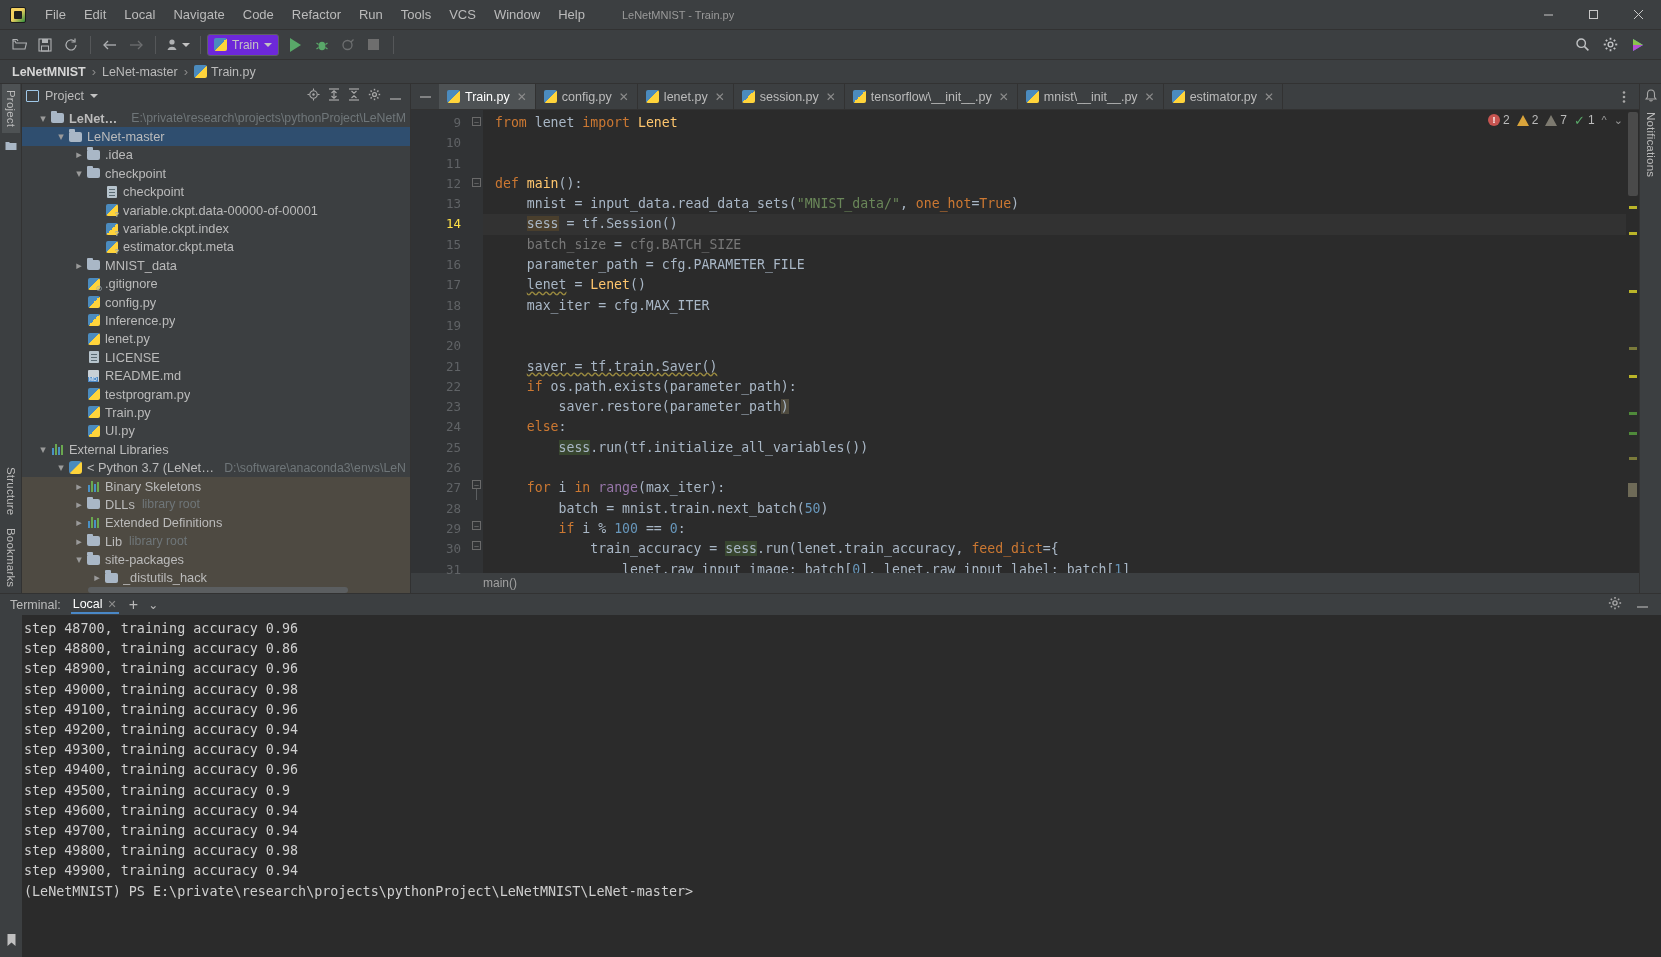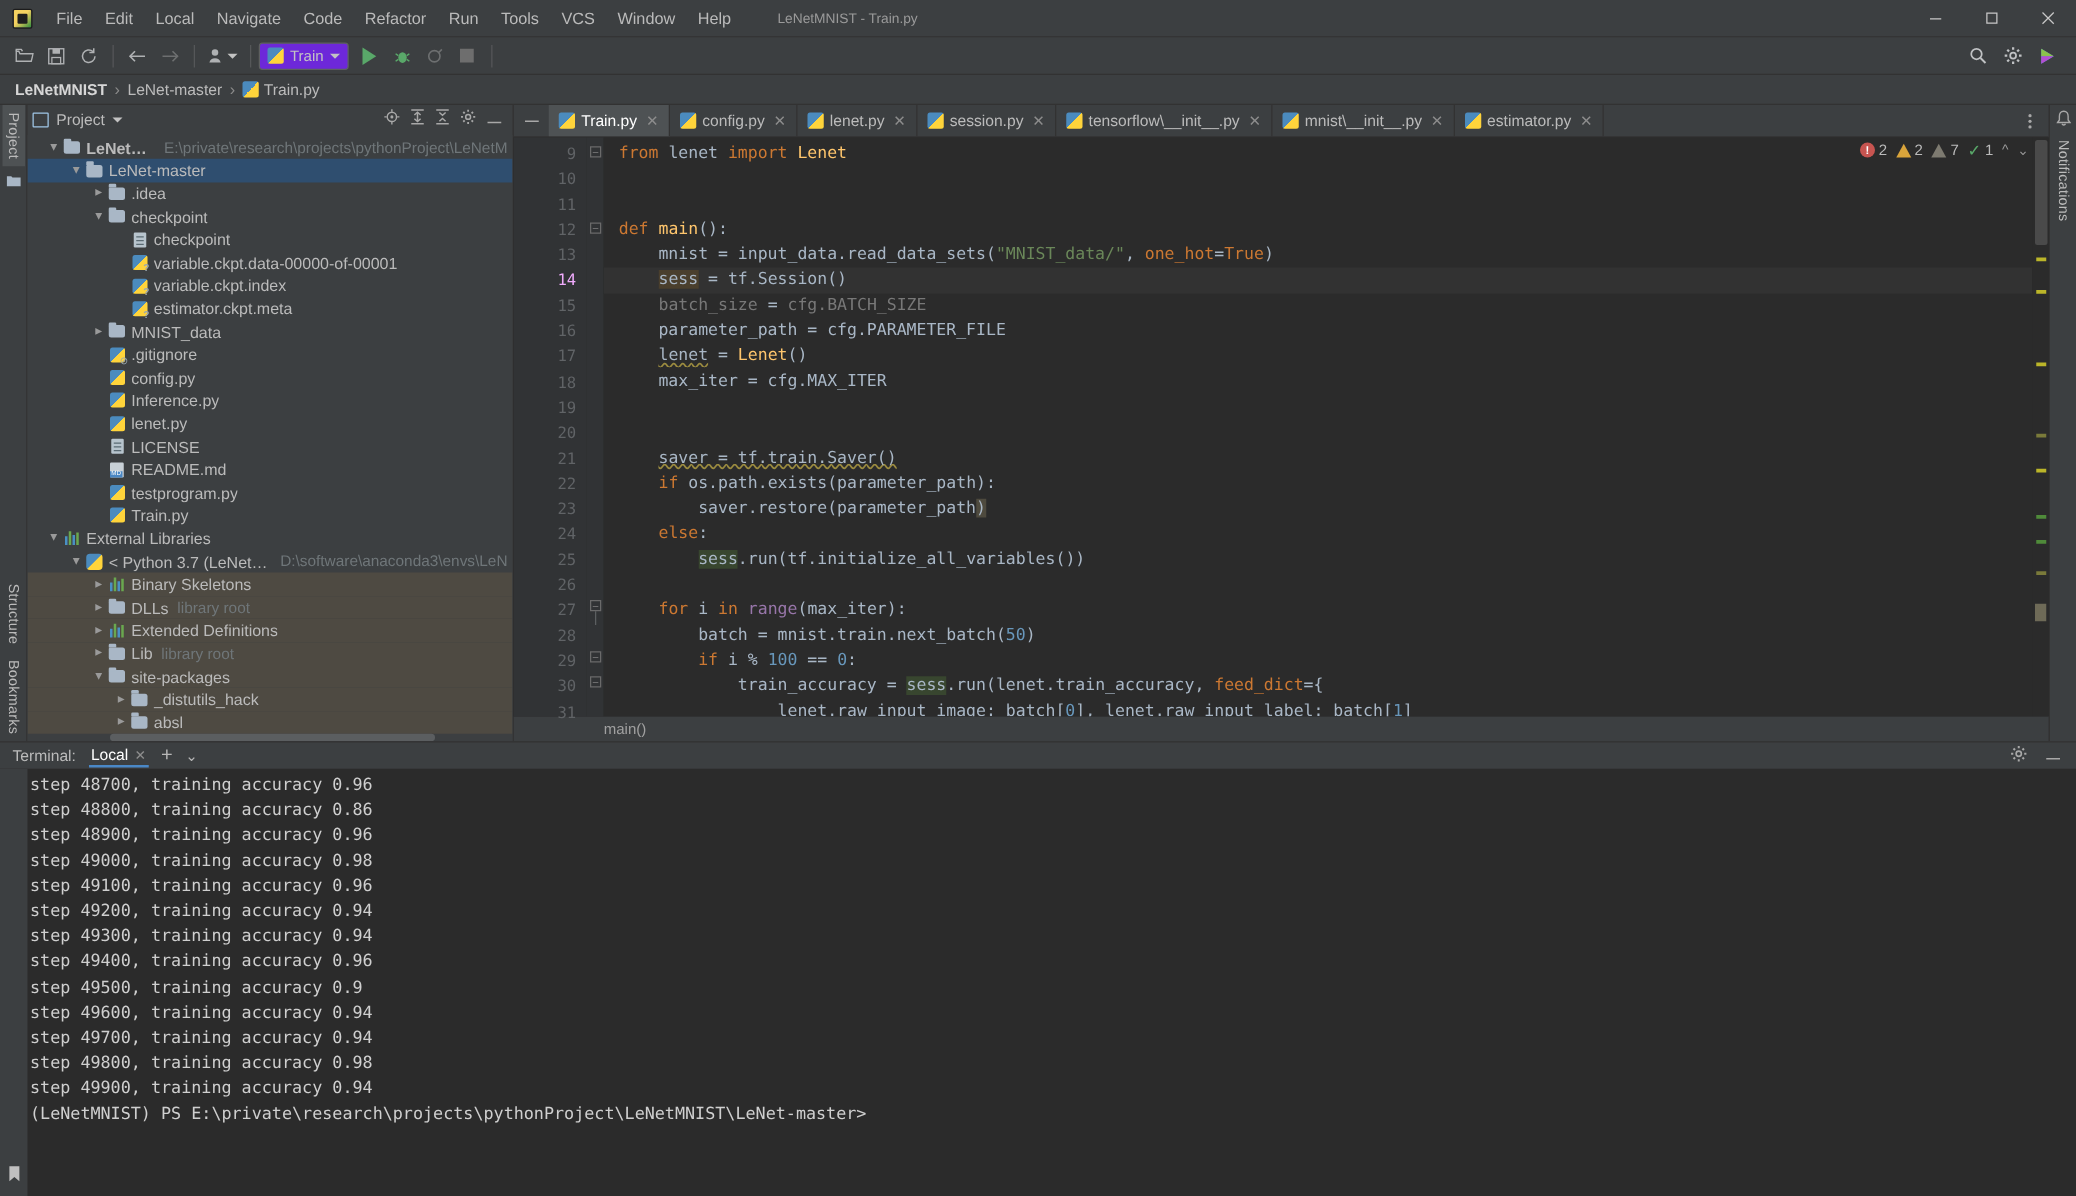--- a/index.html
+++ b/index.html
@@ -162,21 +162,21 @@
   .etab .x { color: #8d8d8d; font-size: 12px; margin-left: 2px; }
   .tabbar-right { margin-left:auto; display:flex; align-items:center; padding:0 8px; color:#a8a8a8;}
 
   .editor-body { flex: 1 1 auto; display: flex; min-height: 0; position: relative; background:#2b2b2b; }
   .gutter {
     width: 58px; flex: 0 0 58px; background: #313335; color: #606366; font-size: 12.5px;
     font-family: "DejaVu Sans Mono", monospace; text-align: right; padding-top: 3px;
     position: relative;
   }
   .gutter .gline { height: 20.3px; line-height: 20.3px; padding-right: 8px; position: relative; }
-  .gutter .gline.cur { color: #f0abfc; }
+  .gutter .gline.cur { color: #fde047; }
   .foldcol { width: 14px; flex: 0 0 14px; background: #313335; padding-top:3px; position: relative;}
   .foldmark { position:absolute; left:3px; width:9px; height:9px; border:1px solid #6a6a6a; color:#888; font-size:8px;
               line-height:7px; text-align:center; background:#313335; }
   .foldline { position:absolute; left:7px; width:1px; background:#5c5f61; }
   .code-area {
     flex: 1 1 auto; position: relative; background: #2b2b2b; overflow: hidden;
     font-family: "DejaVu Sans Mono", monospace; font-size: 13.2px; padding-top: 3px;
   }
   .cline { height: 20.3px; line-height: 20.3px; white-space: pre; padding-left: 12px; color:#a9b7c6; }
   .cline.cur { background: #323232; }
@@ -584,20 +584,27 @@
             </span>
             <span class="rlabel">testprogram.py</span>
           </div>
           <div class="row" style="padding-left: 50px;">
             <span class="arrow"></span>
             <span class="ico">
               <span class="pyfile"></span>
             </span>
             <span class="rlabel">Train.py</span>
           </div>
+          <div class="row" style="padding-left: 50px;">
+            <span class="arrow"></span>
+            <span class="ico">
+              <span class="pyfile"></span>
+            </span>
+            <span class="rlabel">UI.py</span>
+          </div>
           <div class="row" style="padding-left: 14px;">
             <span class="arrow" style="font-size: 11px;">▾</span>
             <span class="ico">
               <span class="bars">
                 <i></i>
                 <i></i>
                 <i></i>
                 <i></i>
               </span>
             </span>

